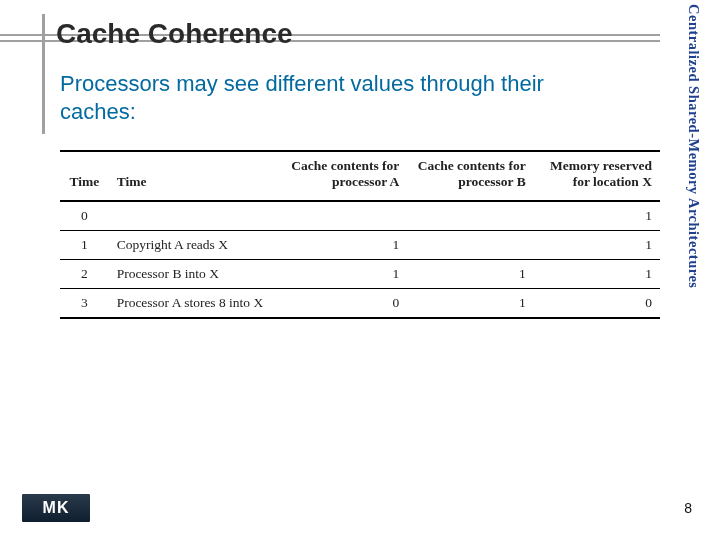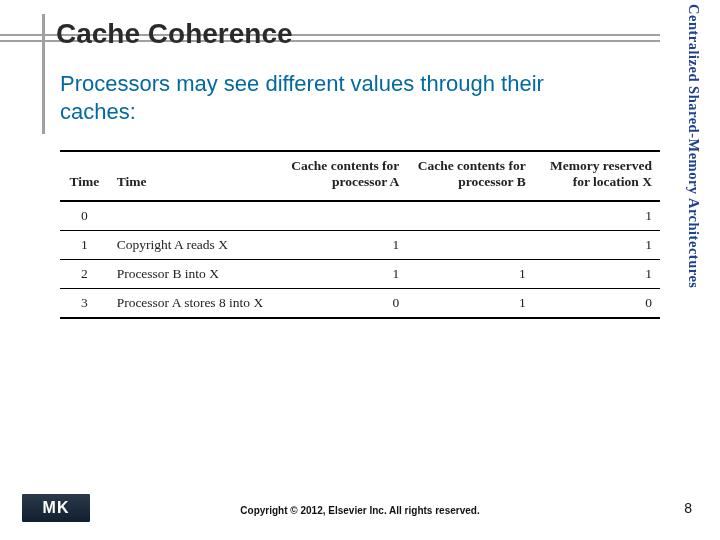--- a/index.html
+++ b/index.html
@@ -86,17 +86,16 @@
         <td class="col-m">0</td>
       </tr>
     </tbody>
       </table>
   </div>
 
   <div class="footer">
     <div class="logo">
       <span class="m">MK</span>
     </div>
-    <div class="copyright">Copyright © 2012, Elsevier Inc. All rights reserved.</div>
     <div class="pagenum">8</div>
   </div>
 
 </div>
 
 </body></html>

